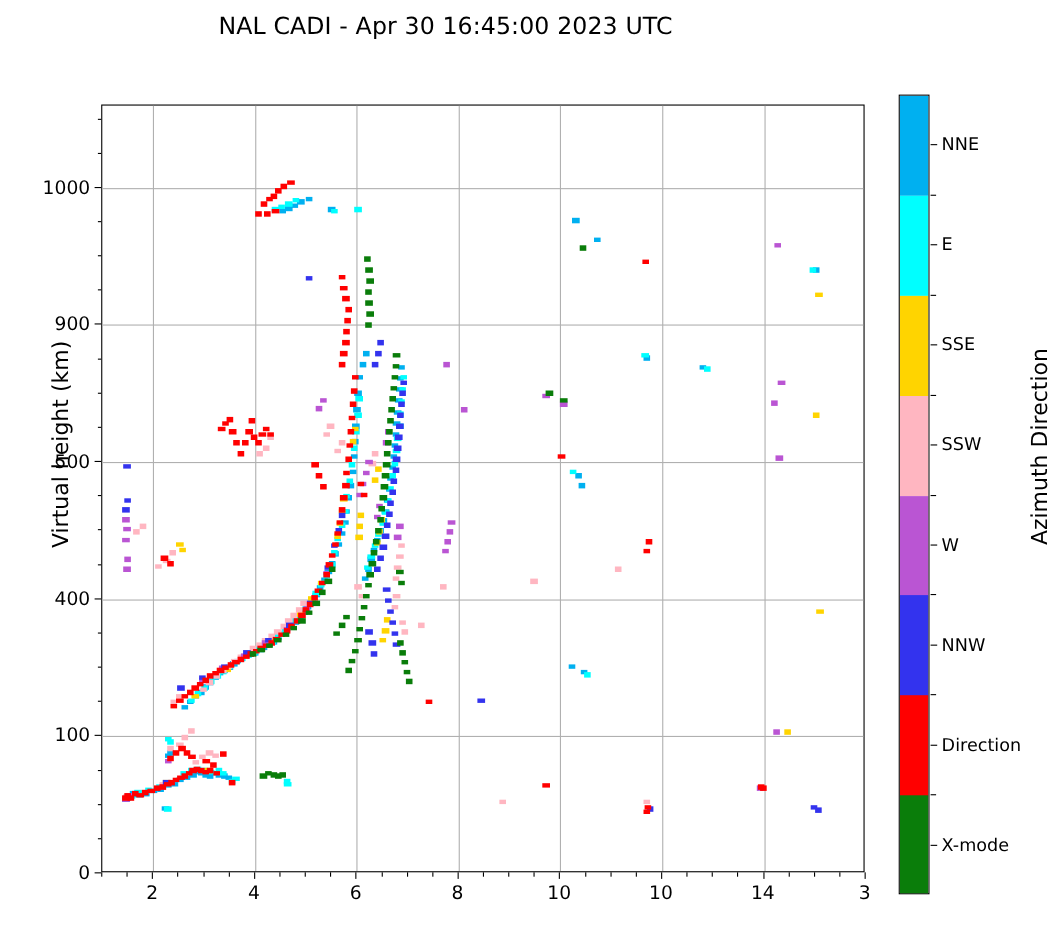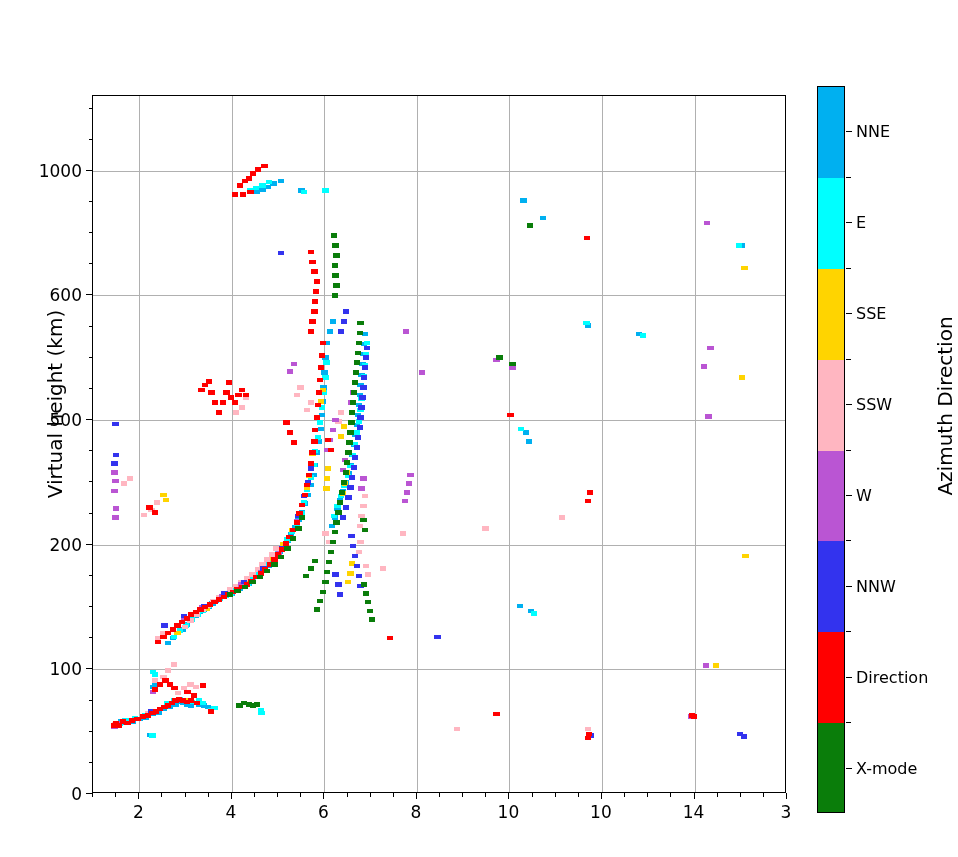--- a/index.html
+++ b/index.html
@@ -42,20 +42,21 @@
   .cbtick{position:absolute;left:846px;width:6px;height:1px;background:#000;}
   .cblab{position:absolute;left:856px;font-size:16px;white-space:nowrap;
          transform:translateY(-50%);}
   #cbtitle{position:absolute;left:795px;top:394px;width:300px;text-align:center;
            font-size:20px;transform:rotate(-90deg);transform-origin:50% 50%;}
 </style>
 </head>
 <body>
 <div id="root">
 
+<div id="title">NAL CADI - Apr 30 16:45:00 2023 UTC</div>
 
 <div id="plot">
   <div id="grid">
         <div class="gl-v" style="left: 46.3px;"></div>
         <div class="gl-v" style="left: 138.8px;"></div>
         <div class="gl-v" style="left: 231.3px;"></div>
         <div class="gl-v" style="left: 323.9px;"></div>
         <div class="gl-v" style="left: 416.4px;"></div>
         <div class="gl-v" style="left: 508.9px;"></div>
         <div class="gl-v" style="left: 601.5px;"></div>
@@ -699,23 +700,23 @@
       <div class="tk-y min" style="left: 88.5px; top: 325.6px;"></div>
       <div class="tk-y maj" style="left: 86px; top: 294.4px;"></div>
       <div class="tk-y min" style="left: 88.5px; top: 263.3px;"></div>
       <div class="tk-y min" style="left: 88.5px; top: 232.1px;"></div>
       <div class="tk-y min" style="left: 88.5px; top: 200.9px;"></div>
       <div class="tk-y maj" style="left: 86px; top: 169.8px;"></div>
       <div class="tk-y min" style="left: 88.5px; top: 138.6px;"></div>
       <div class="tk-y min" style="left: 88.5px; top: 107.5px;"></div>
       <div class="lab-y" style="left: 14px; top: 784px;">0</div>
       <div class="lab-y" style="left: 14px; top: 659.4px;">100</div>
-      <div class="lab-y" style="left: 14px; top: 534.7px;">200</div>
+      <div class="lab-y" style="left: 14px; top: 534.7px;">400</div>
       <div class="lab-y" style="left: 14px; top: 410.1px;">500</div>
-      <div class="lab-y" style="left: 14px; top: 285.4px;">600</div>
+      <div class="lab-y" style="left: 14px; top: 285.4px;">900</div>
       <div class="lab-y" style="left: 14px; top: 160.8px;">1000</div>
     </div>
 
 <div id="ylabel">Virtual height (km)</div>
 
 <div id="cbar">
       <div class="cseg" style="top: 0px; height: 91.47px; background: rgb(0, 176, 240);"></div>
       <div class="cseg" style="top: 90.88px; height: 91.47px; background: rgb(0, 255, 255);"></div>
       <div class="cseg" style="top: 181.75px; height: 91.47px; background: rgb(255, 212, 0);"></div>
       <div class="cseg" style="top: 272.63px; height: 91.47px; background: rgb(255, 182, 193);"></div>

